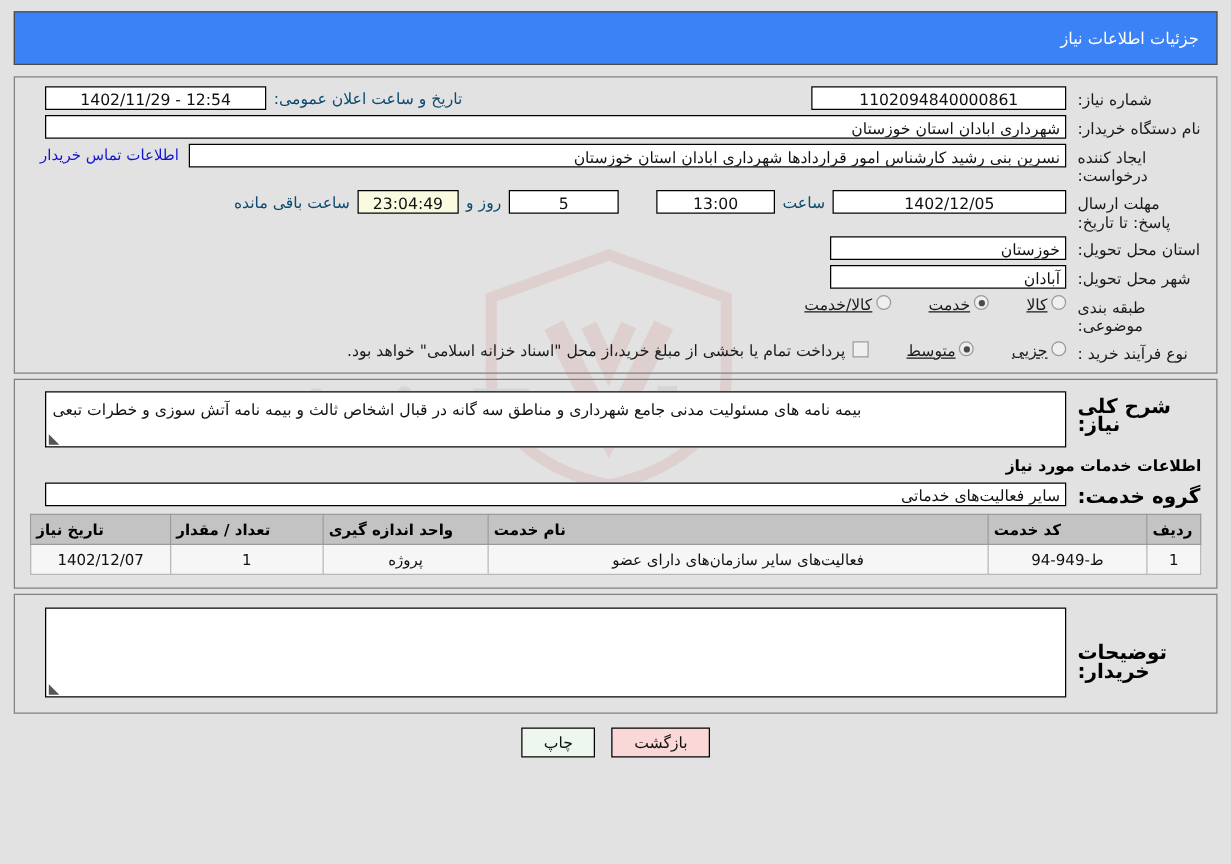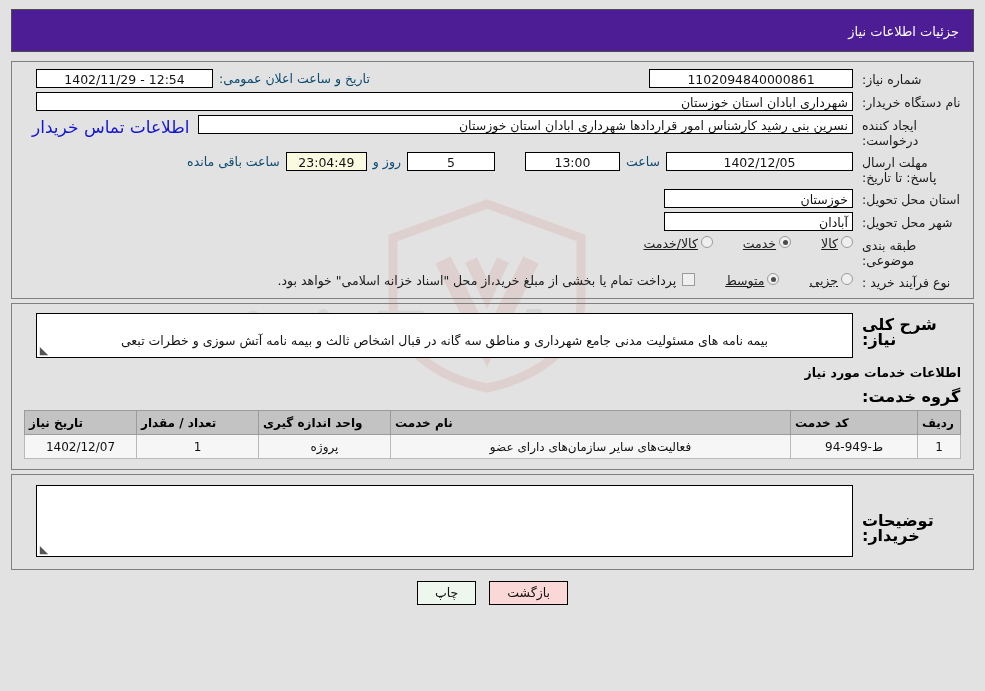--- a/index.html
+++ b/index.html
@@ -47,21 +47,21 @@
   
   .page {
     position: relative;
     z-index: 2;
     padding: 9px 11px 0 11px;
     box-sizing: border-box;
   }
 
   
   .titlebar {
-    background: #4c1d95;
+    background: #3b82f6;
     border: 1px solid #4c4c4c;
     height: 43px;
     line-height: 43px;
     color: #ffffff;
     font-size: 13px;
     padding: 0 14px 0 0;
     box-sizing: border-box;
     text-align: right;
   }
 
@@ -139,21 +139,21 @@
 
   .inline-lbl {
     font-size: 12.5px;
     color: #0c4a6e;
     padding: 2px 6px 0 6px;
     white-space: nowrap;
   }
 
   .link {
     color: #1414d2;
-    font-size: 17px;
+    font-size: 12px;
     padding: 2px 8px 0 8px;
     white-space: nowrap;
     cursor: pointer;
   }
 
   
   .radio-group {
     display: flex;
     align-items: center;
     gap: 4px;
@@ -200,26 +200,26 @@
     color: #1a1a1a;
     white-space: nowrap;
     padding-top: 1px;
   }
 
   
   .ta {
     border: 1px solid #000;
     background: #fff;
     box-sizing: border-box;
-    padding: 18px 5px;
+    padding: 5px 5px;
     font-size: 12.5px;
     color: #121212;
     line-height: 18px;
     position: relative;
-    text-align: center;
+    text-align: left;
     overflow: hidden;
   }
   .ta .grip {
     position: absolute;
     left: 2px; bottom: 1px;
     width: 10px; height: 10px;
     color: #555;
     font-size: 11px;
     line-height: 10px;
     direction: ltr;
@@ -386,20 +386,21 @@
       <div class="ta" style="flex:1;height:45px;margin-left:12px">
         <span>بیمه نامه های مسئولیت مدنی جامع شهرداری و مناطق سه گانه در قبال اشخاص ثالث و بیمه نامه آتش سوزی و خطرات تبعی</span>
         <span class="grip">◣</span>
       </div>
     </div>
 
     <div class="section-head">اطلاعات خدمات مورد نیاز</div>
 
     <div class="row">
       <div class="lbl bold-lbl">گروه خدمت:</div>
+      <div class="fld rtlend" style="flex:1;margin-left:12px">سایر فعالیت‌های خدماتی</div>
     </div>
 
     <div class="tblwrap">
       <table class="items">
         <thead>
           <tr>
             <th style="width:34px">ردیف</th>
             <th style="width:118px">کد خدمت</th>
             <th>نام خدمت</th>
             <th style="width:123px">واحد اندازه گیری</th>

